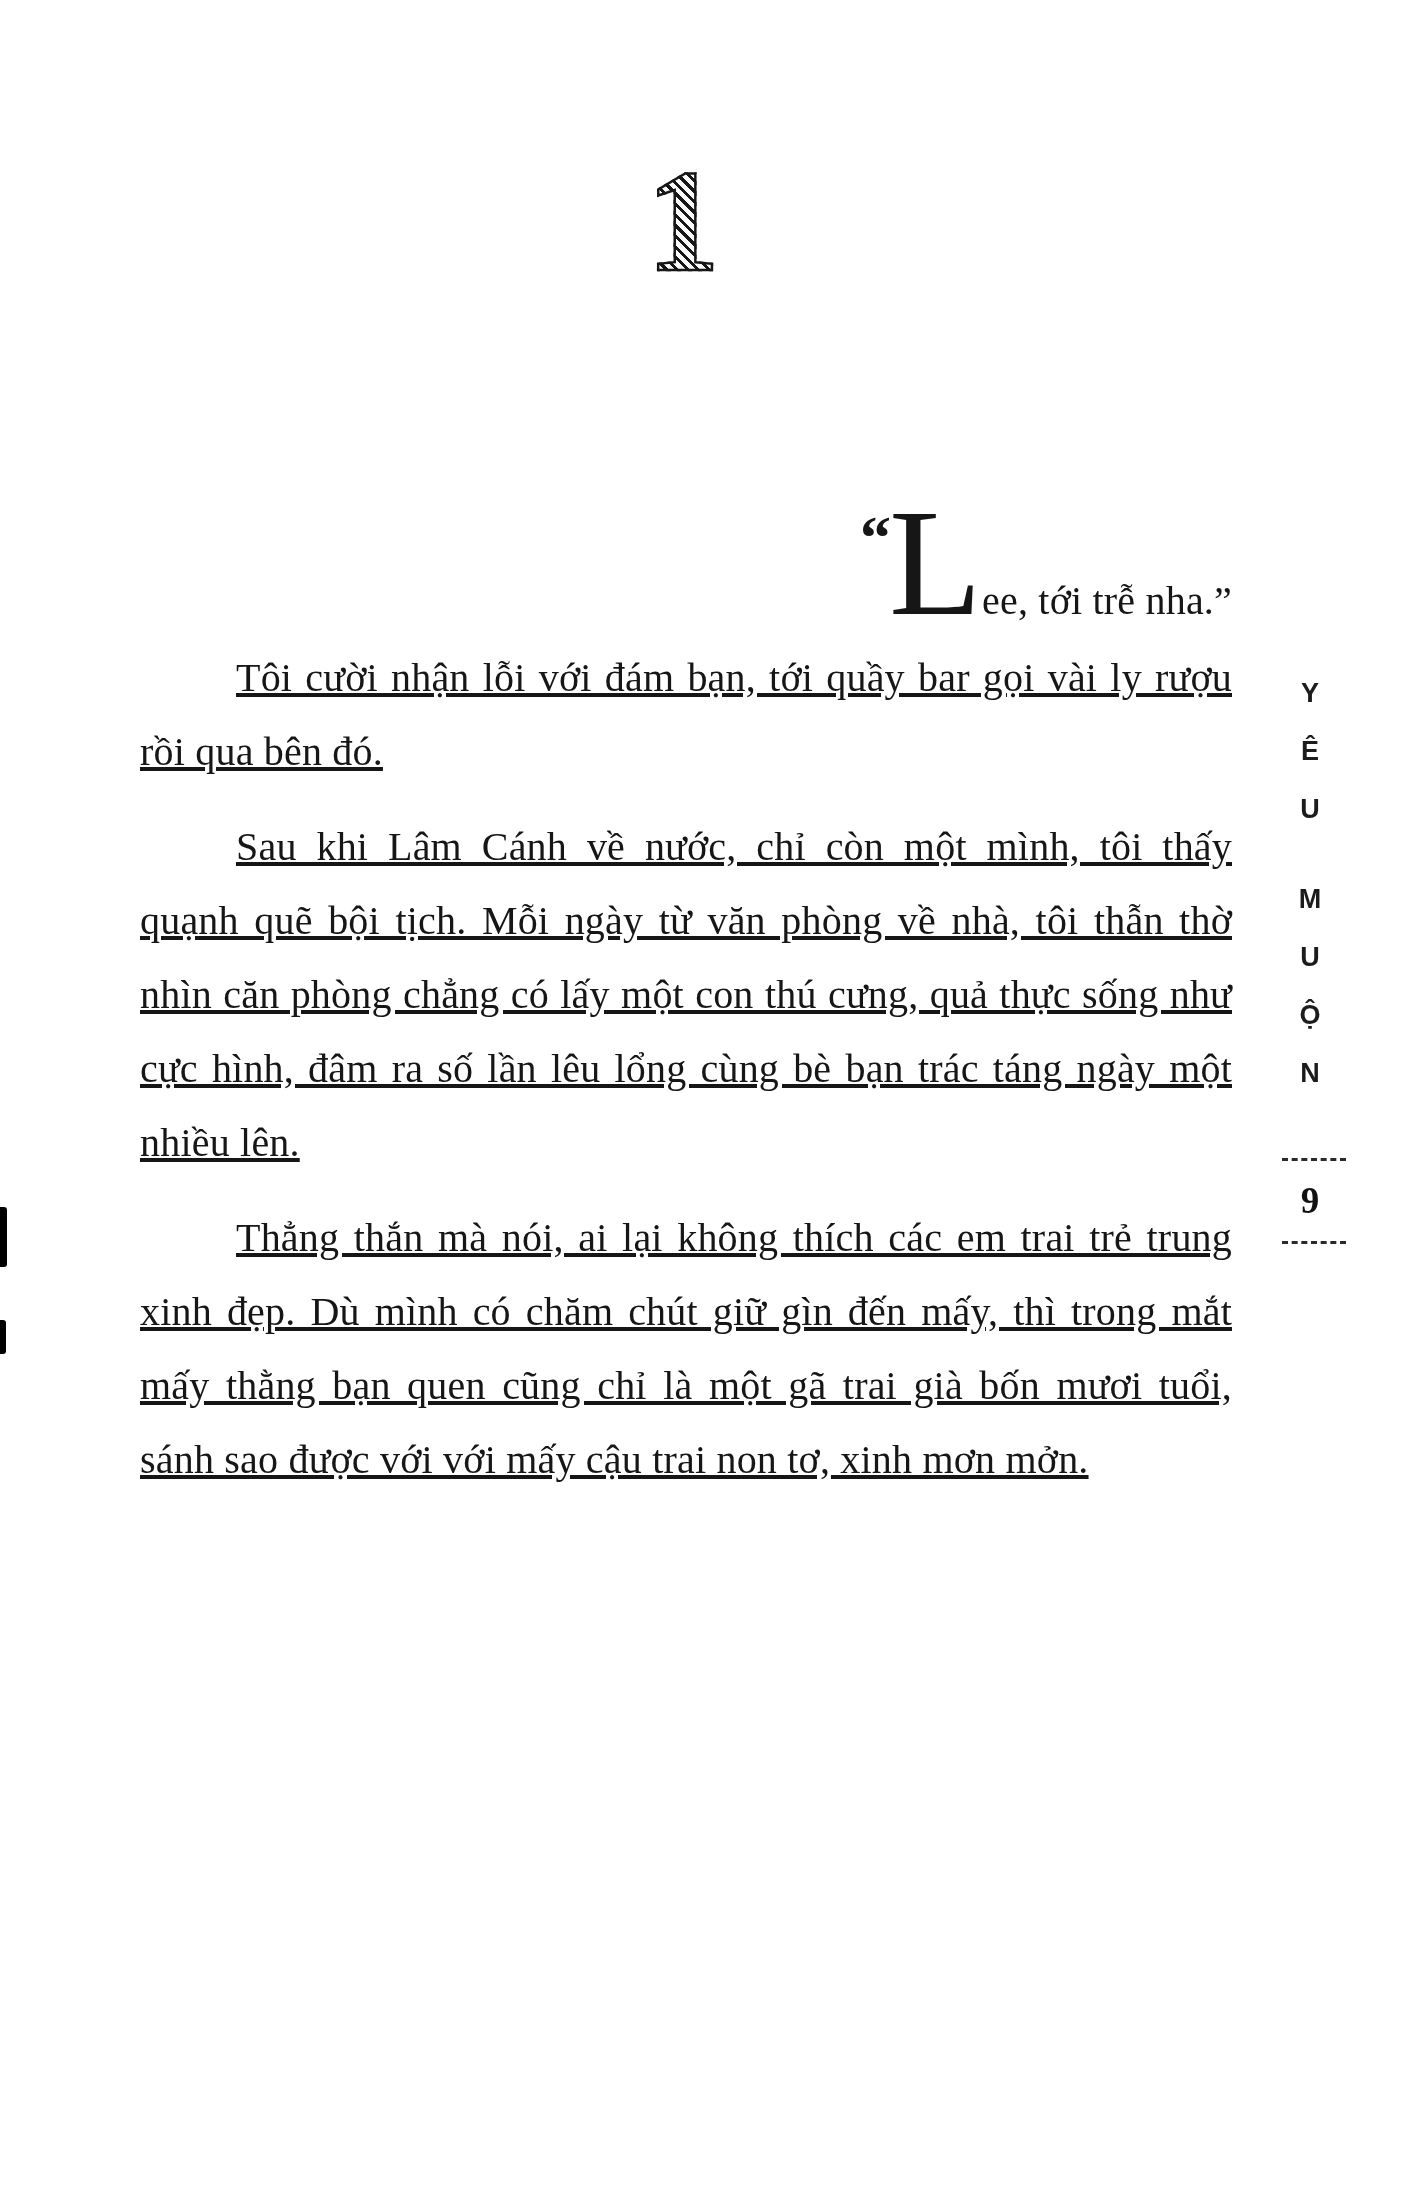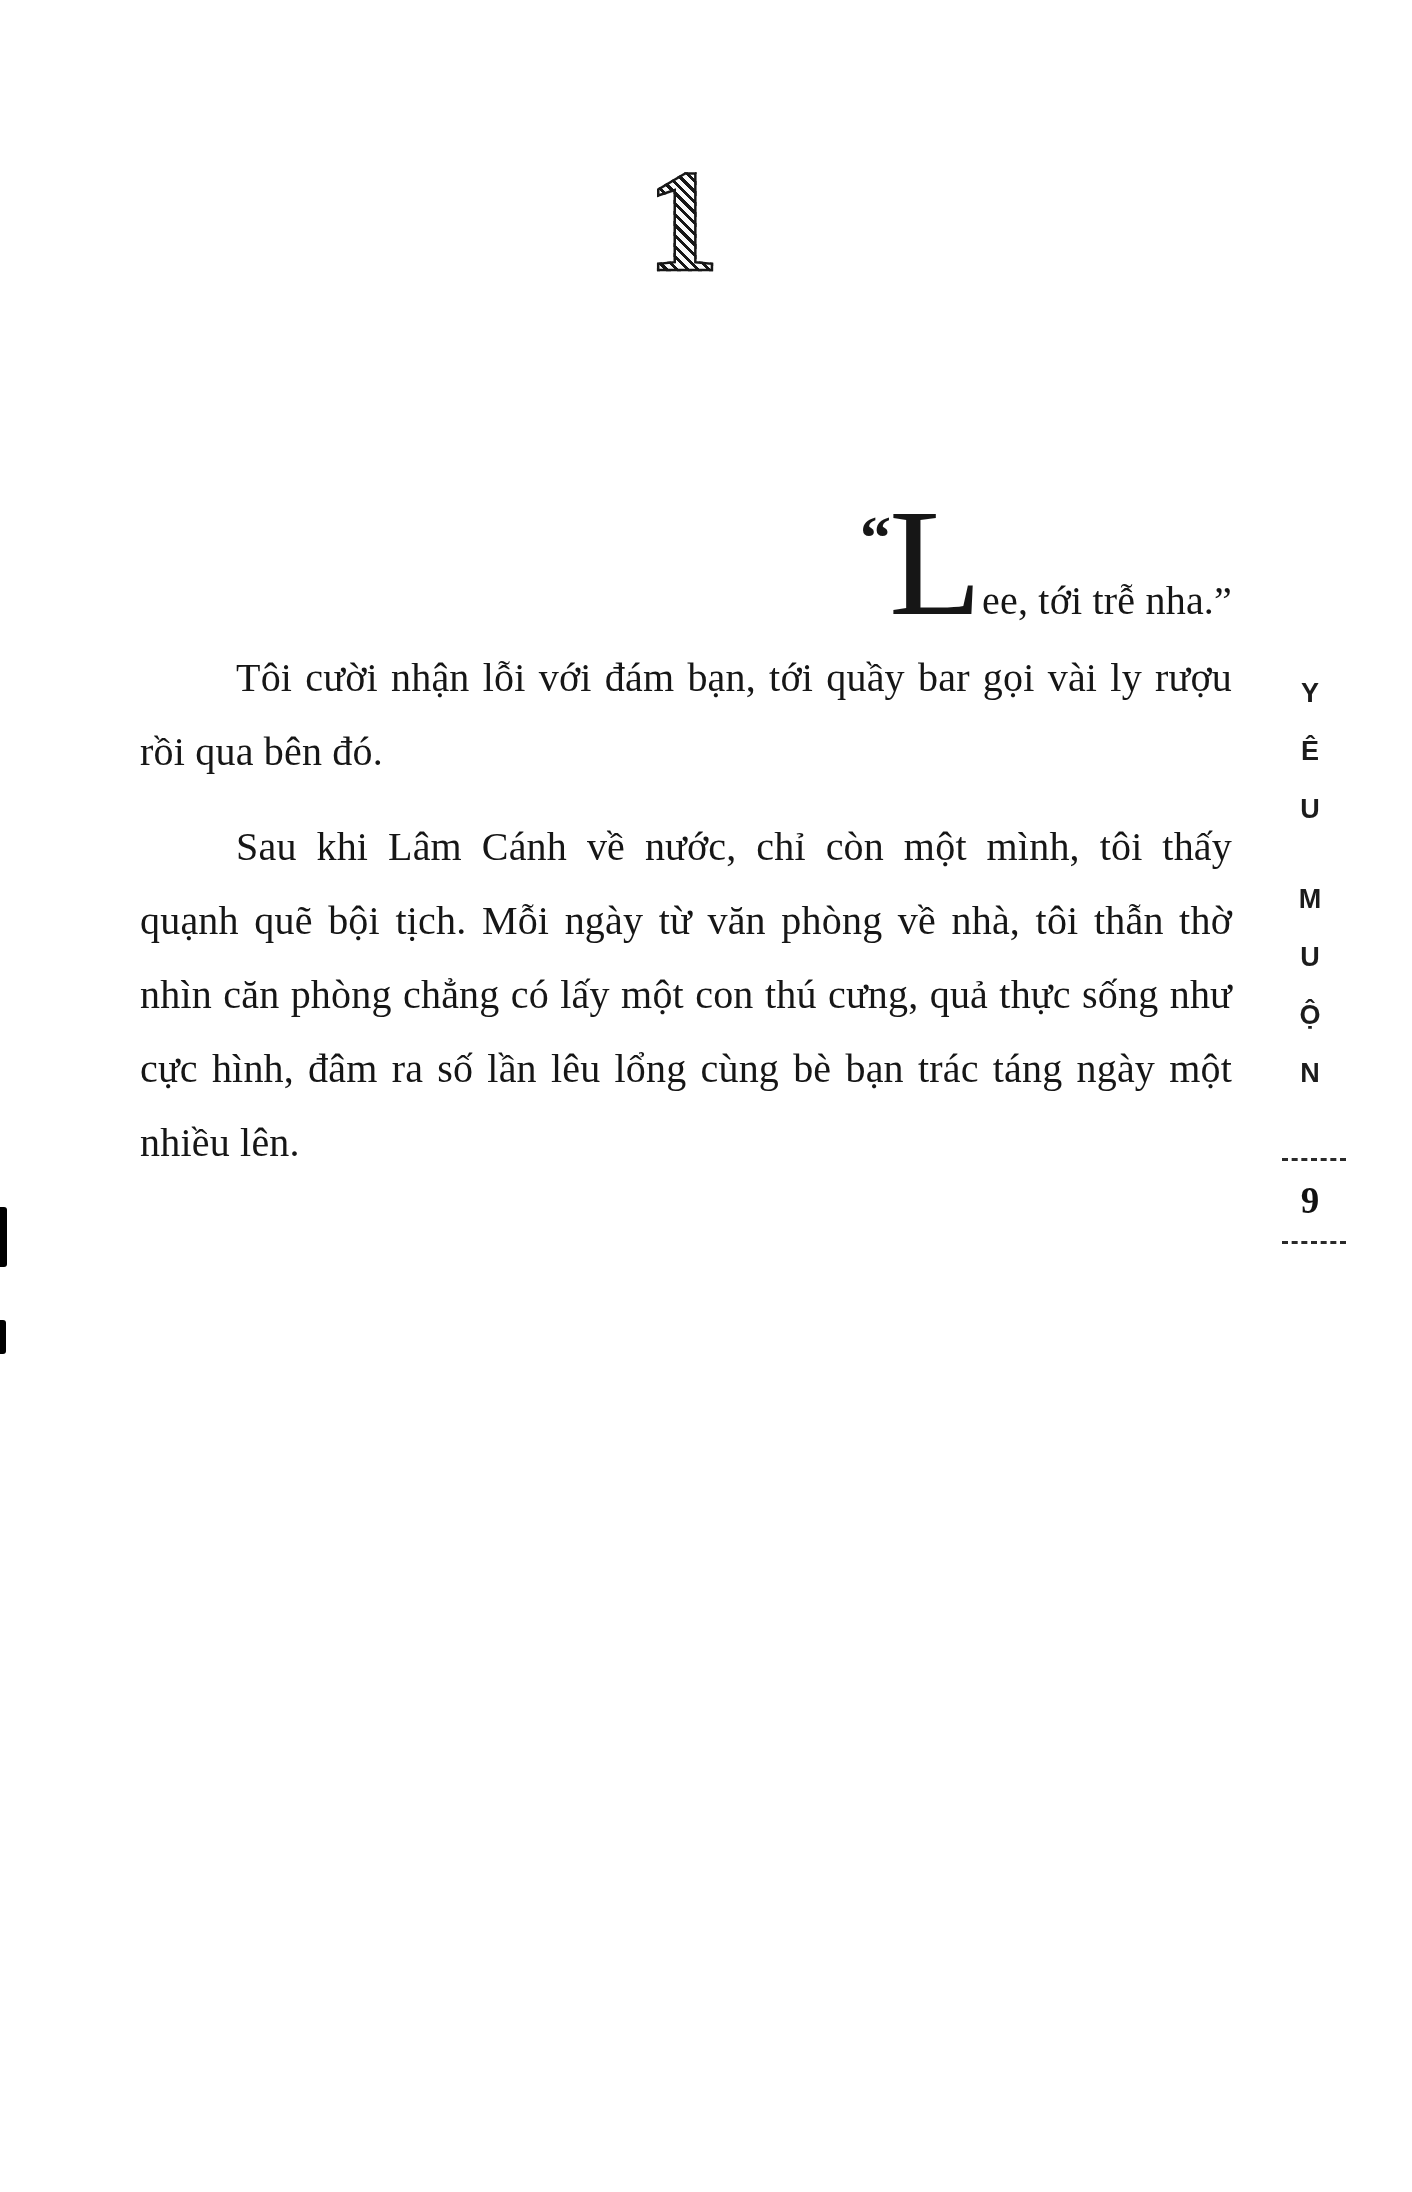--- a/index.html
+++ b/index.html
@@ -41,20 +41,21 @@
     width: 1092px;
     font-size: 40px;
     line-height: 1.85;
     text-align: justify;
     letter-spacing: 0.2px;
   }
 
   .para {
     margin: 0 0 21px 0;
     text-indent: 96px;
+    text-decoration: underline;
   }
 
   .para-first {
     margin: 0 0 16px 0;
     text-indent: 0;
     padding-left: 98px;
     line-height: 1;
     white-space: nowrap;
     text-align: right;
   }
@@ -121,20 +122,21 @@
 </head>
 <body>
 
 <div class="chapter-num">1</div>
 
 <div class="text-column">
   <p class="para-first"><span class="open-quote">“</span><span class="dropcap">L</span><span>ee, tới trễ nha.”</span></p>
 
   <p class="para">Tôi cười nhận lỗi với đám bạn, tới quầy bar gọi vài ly rượu rồi qua bên đó.</p>
   <p class="para">Sau khi Lâm Cánh về nước, chỉ còn một mình, tôi thấy quạnh quẽ bội tịch. Mỗi ngày từ văn phòng về nhà, tôi thẫn thờ nhìn căn phòng chẳng có lấy một con thú cưng, quả thực sống như cực hình, đâm ra số lần lêu lổng cùng bè bạn trác táng ngày một nhiều lên.</p>
+  <p class="para">Thẳng thắn mà nói, ai lại không thích các em trai trẻ trung xinh đẹp. Dù mình có chăm chút giữ gìn đến mấy, thì trong mắt mấy thằng bạn quen cũng chỉ là một gã trai già bốn mươi tuổi, sánh sao được với với mấy cậu trai non tơ, xinh mơn mởn.</p>
 </div>
 
 <div class="margin-rail">
   <span class="margin-letter">Y</span>
   <span class="margin-letter">Ê</span>
   <span class="margin-letter">U</span>
   <div class="word-gap"></div>
   <span class="margin-letter">M</span>
   <span class="margin-letter">U</span>
   <span class="margin-letter">Ộ</span>

